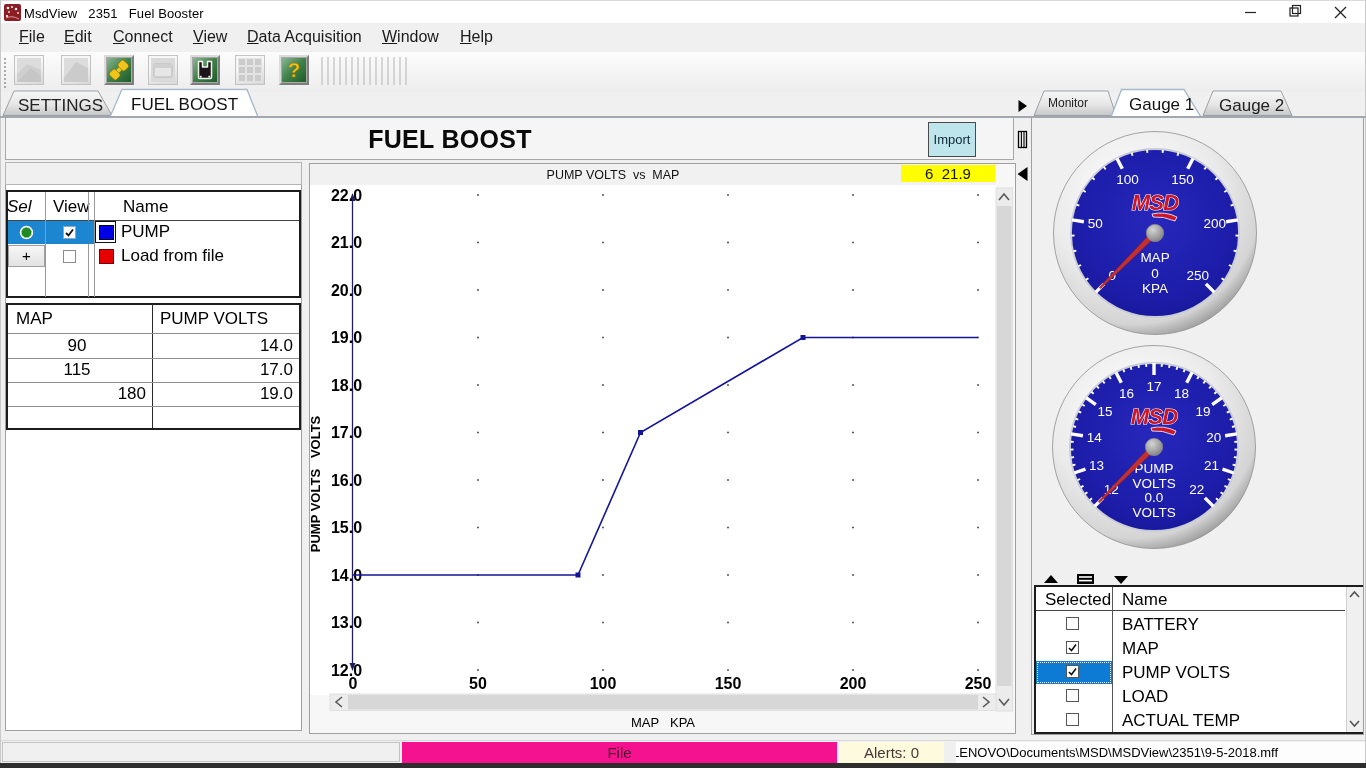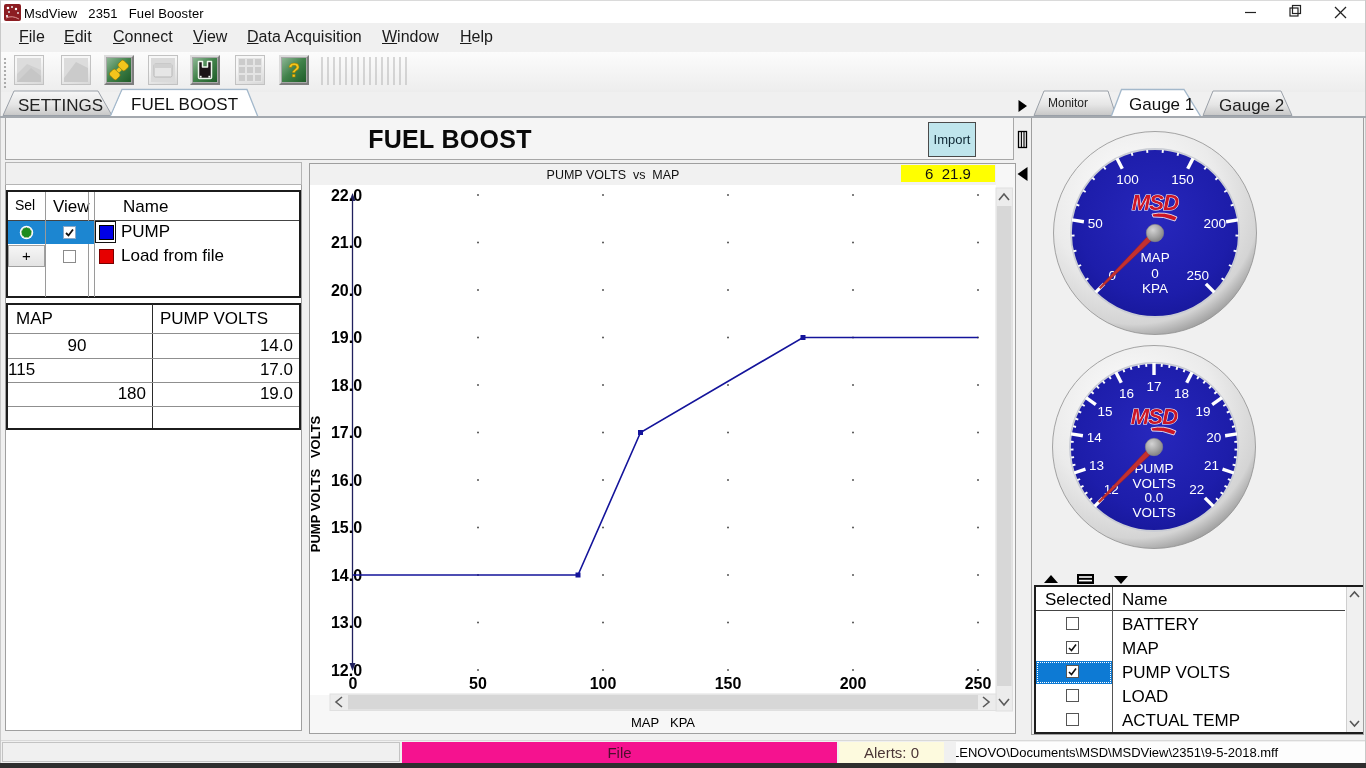--- a/index.html
+++ b/index.html
@@ -172,21 +172,21 @@
       <path d="M4 29 L15.5 2.5 H139 L149.5 29 Z" fill="#fff" stroke="none"></path>
     </svg></div>
 <div class="abs" style="left:131px;top:95px;font-size:17px;color:#111;z-index:7;">FUEL BOOST</div>
 <div class="abs" style="left:5px;top:117px;width:1009px;height:43px;background:#f5f5f5;border:1px solid #a7a7a7;box-sizing:border-box;"></div>
 <div class="abs" style="left:300px;top:125px;width:300px;text-align:center;font-size:25px;font-weight:bold;color:#0a0a0a;letter-spacing:0.3px;">FUEL BOOST</div>
 <div class="abs" style="left:928px;top:122px;width:48px;height:35px;background:#bfe5ec;border:1px solid #4a4a4a;box-sizing:border-box;text-align:center;font-size:13px;color:#0d2733;line-height:33px;">Import Plot</div>
 <div class="abs" style="left:5px;top:162px;width:297px;height:569px;background:#fff;border:1px solid #9f9f9f;box-sizing:border-box;"></div>
 <div class="abs" style="left:5px;top:162px;width:297px;height:23px;background:#f0f0f0;border:1px solid #b5b5b5;box-sizing:border-box;"></div>
 <div class="abs" style="left:6px;top:190px;width:295px;height:108px;background:#fff;border:2px solid #1c1c1c;box-sizing:border-box;"></div>
 <div class="abs" style="left:8px;top:192px;width:291px;height:29px;border-bottom:1px solid #444;box-sizing:border-box;"></div>
-<div class="abs" style="left:15px;top:197px;font-size:14px;">Sel</div>
+<div class="abs" style="left:7px;top:197px;font-size:17px;font-style:italic;">Sel</div>
 <div class="abs" style="left:53px;top:197px;font-size:17px;">View</div>
 <div class="abs" style="left:123px;top:197px;font-size:17px;">Name</div>
 <div class="abs" style="left:45px;top:192px;width:1px;height:105px;background:#9a9a9a;"></div>
 <div class="abs" style="left:88px;top:192px;width:1px;height:105px;background:#9a9a9a;"></div>
 <div class="abs" style="left:94px;top:192px;width:1px;height:105px;background:#9a9a9a;"></div>
 <div class="abs" style="left:8px;top:221px;width:37px;height:23px;background:#1c86d1;"></div>
 <div class="abs" style="left:46px;top:221px;width:48px;height:23px;background:#1c86d1;"></div>
 <svg class="abs" style="left:19px;top:225px" width="15" height="15">
     <circle cx="7.5" cy="7.5" r="6.7" fill="#fff"></circle>
     <circle cx="7.5" cy="7.5" r="5.2" fill="#1e8b1e" stroke="#d9d9d9" stroke-width="1" stroke-dasharray="2 1.5"></circle>
@@ -206,21 +206,21 @@
 <div class="abs" style="left:6px;top:303px;width:295px;height:127px;background:#fff;border:2px solid #1c1c1c;box-sizing:border-box;"></div>
 <div class="abs" style="left:152px;top:304px;width:1px;height:124px;background:#2a2a2a;"></div>
 <div class="abs" style="left:8px;top:333px;width:291px;height:1px;background:#8f8f8f;"></div>
 <div class="abs" style="left:8px;top:358px;width:291px;height:1px;background:#8f8f8f;"></div>
 <div class="abs" style="left:8px;top:382px;width:291px;height:1px;background:#8f8f8f;"></div>
 <div class="abs" style="left:8px;top:406px;width:291px;height:1px;background:#8f8f8f;"></div>
 <div class="abs" style="left:16px;top:309px;font-size:17px;">MAP</div>
 <div class="abs" style="left:160px;top:309px;font-size:17px;">PUMP VOLTS</div>
 <div class="abs" style="left:8px;top:336px;width:138px;text-align:center;font-size:17px;">90</div>
 <div class="abs" style="left:155px;top:336px;width:138px;text-align:right;font-size:17px;">14.0</div>
-<div class="abs" style="left:8px;top:360px;width:138px;text-align:left;font-size:17px;">115</div>
+<div class="abs" style="left:8px;top:360px;width:138px;text-align:center;font-size:17px;">115</div>
 <div class="abs" style="left:155px;top:360px;width:138px;text-align:right;font-size:17px;">17.0</div>
 <div class="abs" style="left:8px;top:384px;width:138px;text-align:right;font-size:17px;">180</div>
 <div class="abs" style="left:155px;top:384px;width:138px;text-align:right;font-size:17px;">19.0</div>
 <div class="abs" style="left:309px;top:163px;width:707px;height:571px;background:#f7f7f7;border:1px solid #9f9f9f;box-sizing:border-box;"></div>
 <div class="abs" style="left:309px;top:163px;width:779px;height:571px;"><svg width="707" height="571" viewBox="0 0 707 571" font-family="Liberation Sans, sans-serif">
       <rect x="1" y="22" width="686" height="510" fill="#ffffff"></rect>
       <rect x="1" y="1" width="686" height="21" fill="#f1f1f1"></rect>
       <text x="304" y="16" font-size="12.5" fill="#111" text-anchor="middle">PUMP VOLTS&nbsp;&nbsp;vs&nbsp;&nbsp;MAP</text>
       <rect x="592" y="2" width="94" height="17" fill="#ffff00"></rect>
       <text x="639" y="16" font-size="15" fill="#111" text-anchor="middle">6&nbsp;&nbsp;21.9</text>

